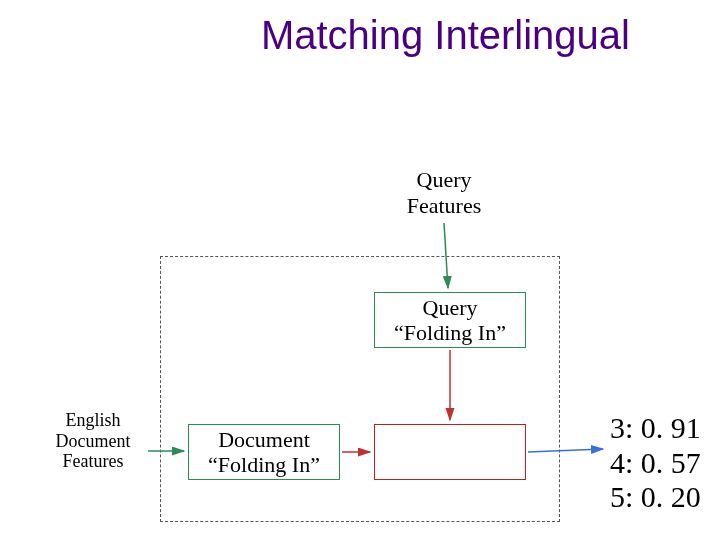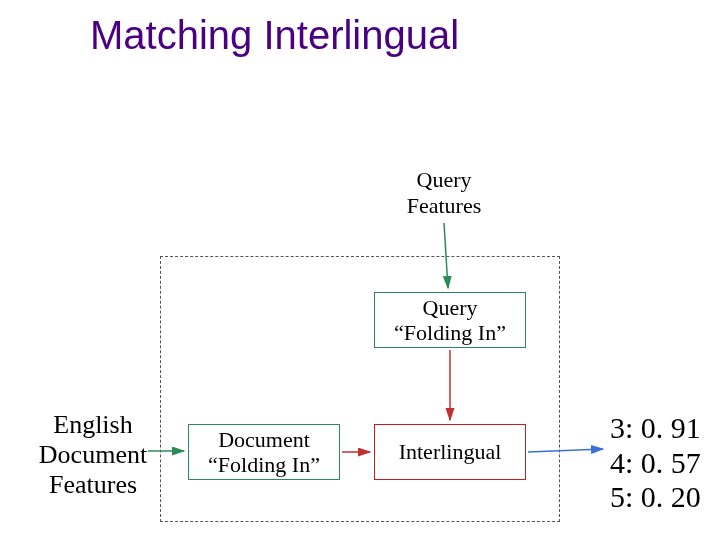--- a/index.html
+++ b/index.html
@@ -9,21 +9,21 @@
     background: #ffffff;
     font-family: Georgia, 'Times New Roman', serif;
     position: relative;
     overflow: hidden;
   }
   .title {
     position: absolute;
     top: 12px;
     left: 90px;
     width: 540px;
-    text-align: left;
+    text-align: right;
     font-family: 'Comic Sans MS', cursive, sans-serif;
     font-size: 40px;
     line-height: 1.15;
     color: #4b0082;
   }
   .label-chinese {
     position: absolute;
     top: 142px;
     left: 388px;
     width: 112px;
@@ -72,21 +72,21 @@
     width: 152px;
     height: 56px;
     border: 1.5px solid #c02020;
   }
   .label-english {
     position: absolute;
     top: 410px;
     left: 37px;
     width: 112px;
     text-align: center;
-    font-size: 26px;
+    font-size: 18px;
     color: #000;
     line-height: 1.15;
   }
   .results {
     position: absolute;
     top: 411px;
     left: 610px;
     font-size: 30px;
     color: #000;
     line-height: 1.15;
@@ -119,21 +119,20 @@
   <span>Query</span>
   <span>“Folding In”</span>
 </div>
 
 <div class="box box-doc">
   <span>Document</span>
   <span>“Folding In”</span>
 </div>
 
 <div class="box box-match">
-  <span>Interlingual</span>
 </div>
 
 <div class="label-english">
   <span>English</span><br>
   <span>Document</span><br>
   <span>Features</span>
 </div>
 
 <div class="results">
   <span>3: 0. 91</span><br>

